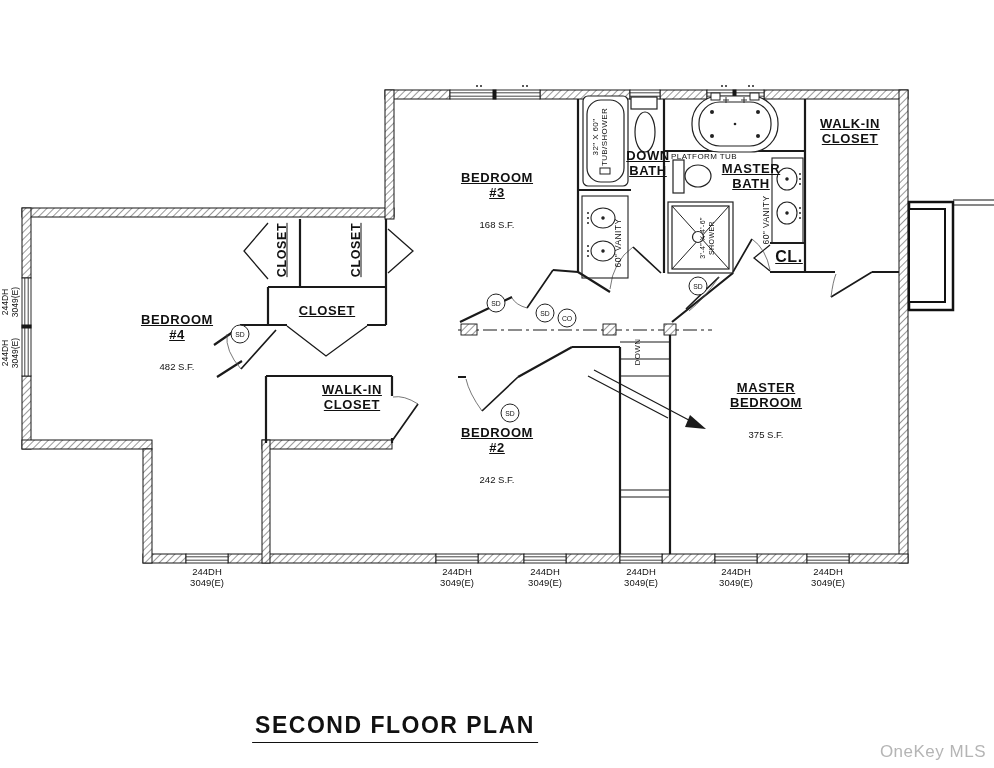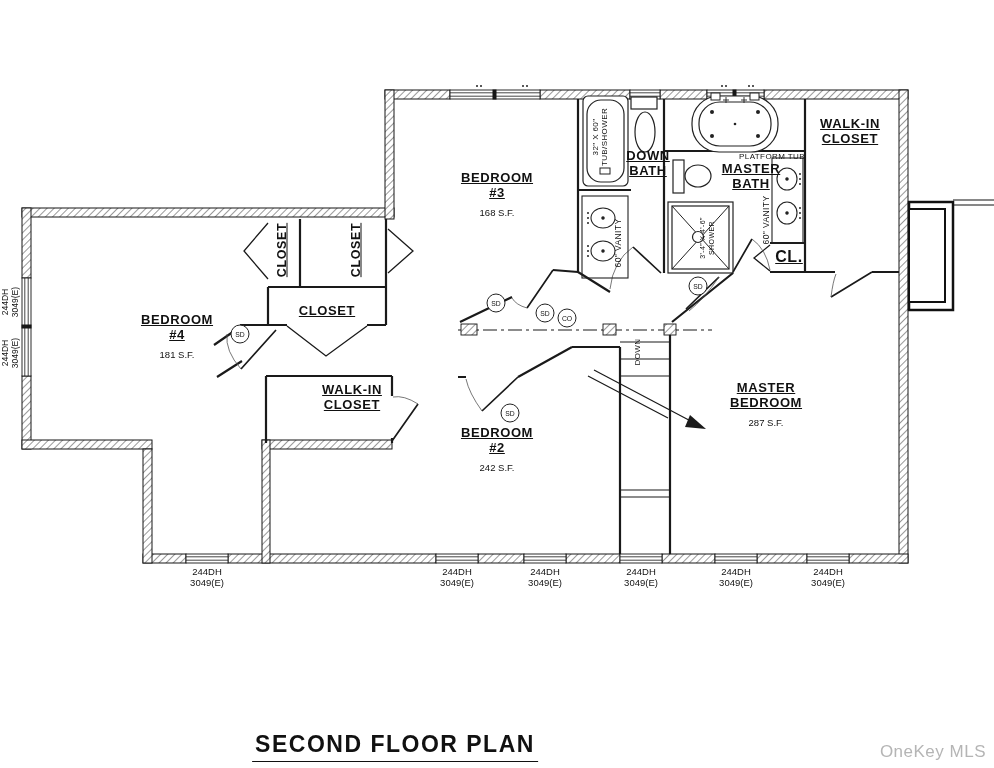--- a/index.html
+++ b/index.html
@@ -1,34 +1,34 @@
 <!DOCTYPE html>
 <html><head>
 <meta charset="utf-8">
 <style>
   html,body{margin:0;padding:0;background:#ffffff;}
   #plan{position:relative;width:994px;height:768px;background:#fff;overflow:hidden;
         font-family:"Liberation Sans",sans-serif;color:#111;}
   #drawing{position:absolute;left:0;top:0;}
   .lbl{position:absolute;transform:translateX(-50%);text-align:center;white-space:nowrap;}
   .rl{font:bold 13px/15px "Liberation Sans",sans-serif;letter-spacing:.6px;text-decoration:underline;}
-  .area{font:9.5px/11px "Liberation Sans",sans-serif;margin-top:7px;text-decoration:none;}
+  .area{font:9.5px/11px "Liberation Sans",sans-serif;margin-top:19px;text-decoration:none;}
   .rot{transform:translate(-50%,-50%) rotate(-90deg);transform-origin:center;}
   .fixlbl{position:absolute;white-space:nowrap;text-align:center;font:8px/9px "Liberation Sans",sans-serif;letter-spacing:.4px;}
   .fixlbl div{line-height:9px;}
   .tiny{font-size:7px;line-height:8px;}
   .sd{position:absolute;width:17px;height:17px;border:1.3px solid #222;border-radius:50%;
       transform:translate(-50%,-50%);display:flex;align-items:center;justify-content:center;
       font:6.8px "Liberation Sans",sans-serif;background:#fff;letter-spacing:0;}
   .winlbl{position:absolute;transform:translateX(-50%);text-align:center;
           font:9.5px/10.5px "Liberation Sans",sans-serif;}
   .winlbl.rot{transform:translate(-50%,-50%) rotate(-90deg);}
   #title{position:absolute;left:395px;top:712px;transform:translateX(-50%);
          font:bold 23px "Liberation Sans",sans-serif;letter-spacing:1.5px;}
-  #title span{display:inline-block;border-bottom:1.6px solid #111;padding:0 3px 3px 3px;margin-top:19px;}
+  #title span{display:inline-block;border-bottom:1.6px solid #111;padding:0 3px 3px 3px;}
   #watermark{position:absolute;right:8px;top:742px;color:#b5b5b5;
              font:17px "Liberation Sans",sans-serif;letter-spacing:.5px;}
 </style>
 </head>
 <body>
 
 <div id="plan">
 
 <svg id="drawing" width="994" height="768" viewBox="0 0 994 768">
   <defs>
@@ -228,33 +228,33 @@
 
 <div class="lbl" style="left:497px;top:170px">
   <div class="rl">BEDROOM</div>
   <div class="rl">#3</div>
   <div class="area">168 S.F.</div>
 </div>
 
 <div class="lbl" style="left:177px;top:312px">
   <div class="rl">BEDROOM</div>
   <div class="rl">#4</div>
-  <div class="area">181 S.F.</div>
+  <div class="area">482 S.F.</div>
 </div>
 
 <div class="lbl" style="left:497px;top:425px">
   <div class="rl">BEDROOM</div>
   <div class="rl">#2</div>
   <div class="area">242 S.F.</div>
 </div>
 
 <div class="lbl" style="left:766px;top:380px">
   <div class="rl">MASTER</div>
   <div class="rl">BEDROOM</div>
-  <div class="area">287 S.F.</div>
+  <div class="area">375 S.F.</div>
 </div>
 
 <div class="lbl" style="left:648px;top:148px">
   <div class="rl">DOWN</div>
   <div class="rl">BATH</div>
 </div>
 
 <div class="lbl" style="left:751px;top:161px">
   <div class="rl">MASTER</div>
   <div class="rl">BATH</div>
@@ -279,21 +279,21 @@
 </div>
 
 <div class="lbl rot" style="left:356px;top:250px">
   <div class="rl" style="font-size:12.5px">CLOSET</div>
 </div>
 
 <div class="lbl" style="left:789px;top:249px">
   <div class="rl" style="font-size:16px">CL.</div>
 </div>
 
-<div class="fixlbl" style="left:772px;top:152px;transform:translateX(-50%)">
+<div class="fixlbl" style="left:704px;top:152px;transform:translateX(-50%)">
   <div>PLATFORM TUB</div>
 </div>
 
 <div class="fixlbl rot" style="left:600px;top:137px;position:absolute">
   <div>32" X 60"</div>
   <div>TUB/SHOWER</div>
 </div>
 
 <div class="fixlbl rot" style="left:618px;top:243px;position:absolute">
   <div style="font-size:8.5px">60" VANITY</div>

